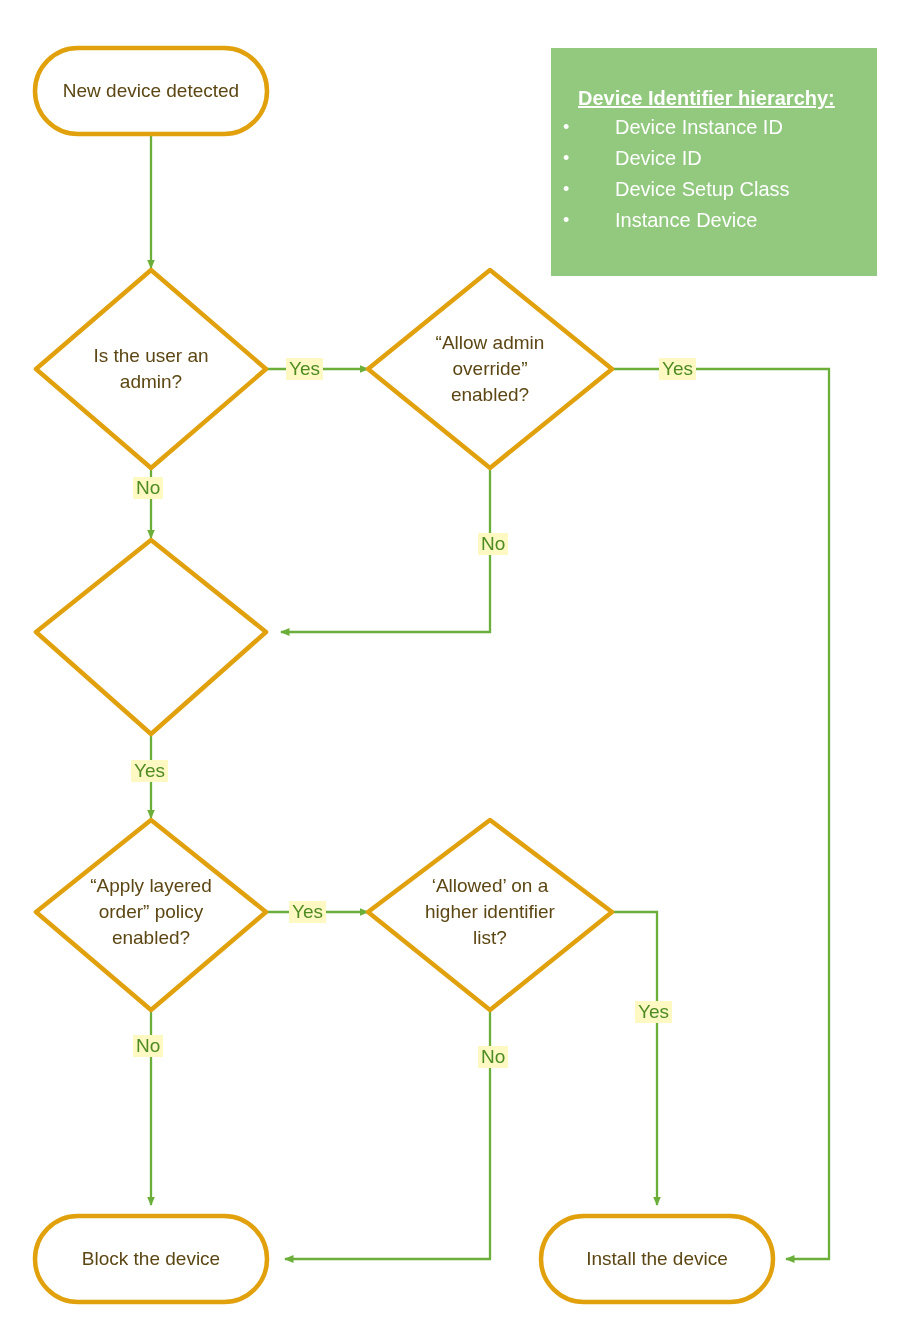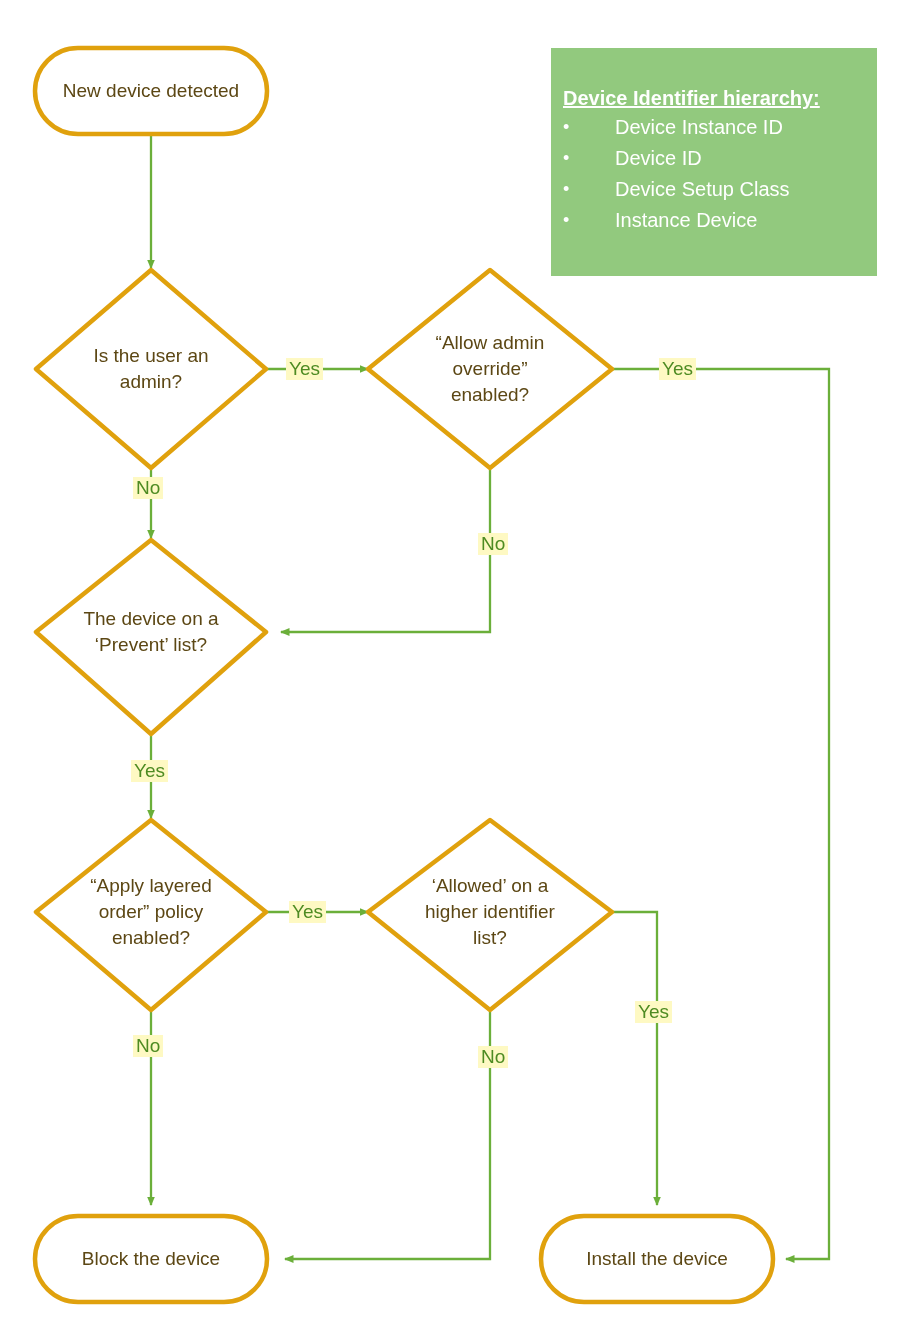--- a/index.html
+++ b/index.html
@@ -56,21 +56,21 @@
     background: #92C97E;
     box-sizing: border-box;
     padding: 36px 0 0 0;
   }
   #legend-title {
     color: #ffffff;
     font-family: "Liberation Sans", sans-serif;
     font-size: 20px;
     font-weight: bold;
     text-decoration: underline;
-    margin-left: 12px;
+    margin-left: 27px;
     line-height: 28px;
   }
   #legend-list {
     list-style: none;
     margin: 0;
     padding: 0;
   }
   #legend-list li {
     color: #ffffff;
     font-family: "Liberation Sans", sans-serif;
@@ -135,22 +135,20 @@
 
   <div class="node-text" style="left:35px; top:48px; width:232px; height:86px;">New device detected</div>
 
   <div class="node-text" style="left:51px; top:330px; width:200px; height:78px;">Is the user an
 admin?</div>
 
   <div class="node-text" style="left:392px; top:317px; width:196px; height:104px;">“Allow admin
 override”
 enabled?</div>
 
-  <div class="node-text" style="left:46px; top:593px; width:210px; height:78px;">The device on a
-‘Prevent’ list?</div>
 
   <div class="node-text" style="left:53px; top:860px; width:196px; height:104px;">“Apply layered
 order” policy
 enabled?</div>
 
   <div class="node-text" style="left:390px; top:860px; width:200px; height:104px;">‘Allowed’ on a
 higher identifier
 list?</div>
 
   <div class="node-text" style="left:35px; top:1216px; width:232px; height:86px;">Block the device</div>

